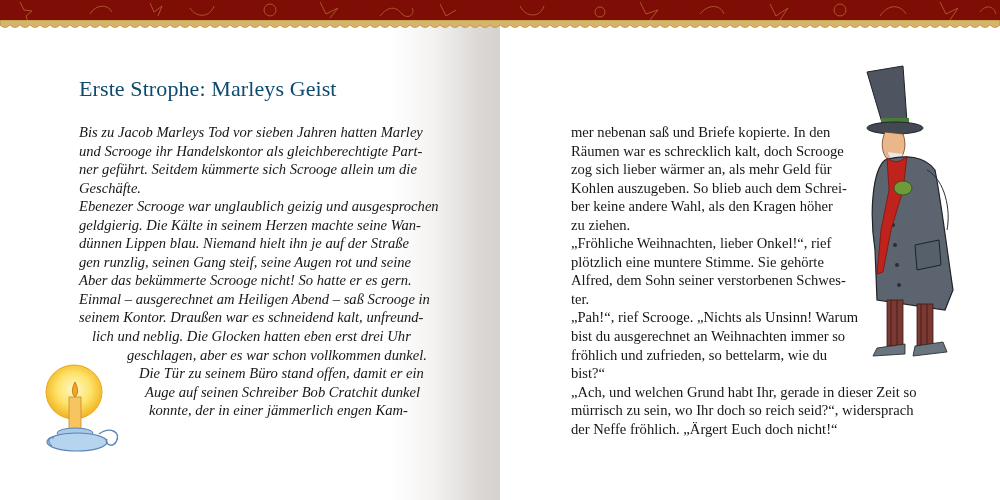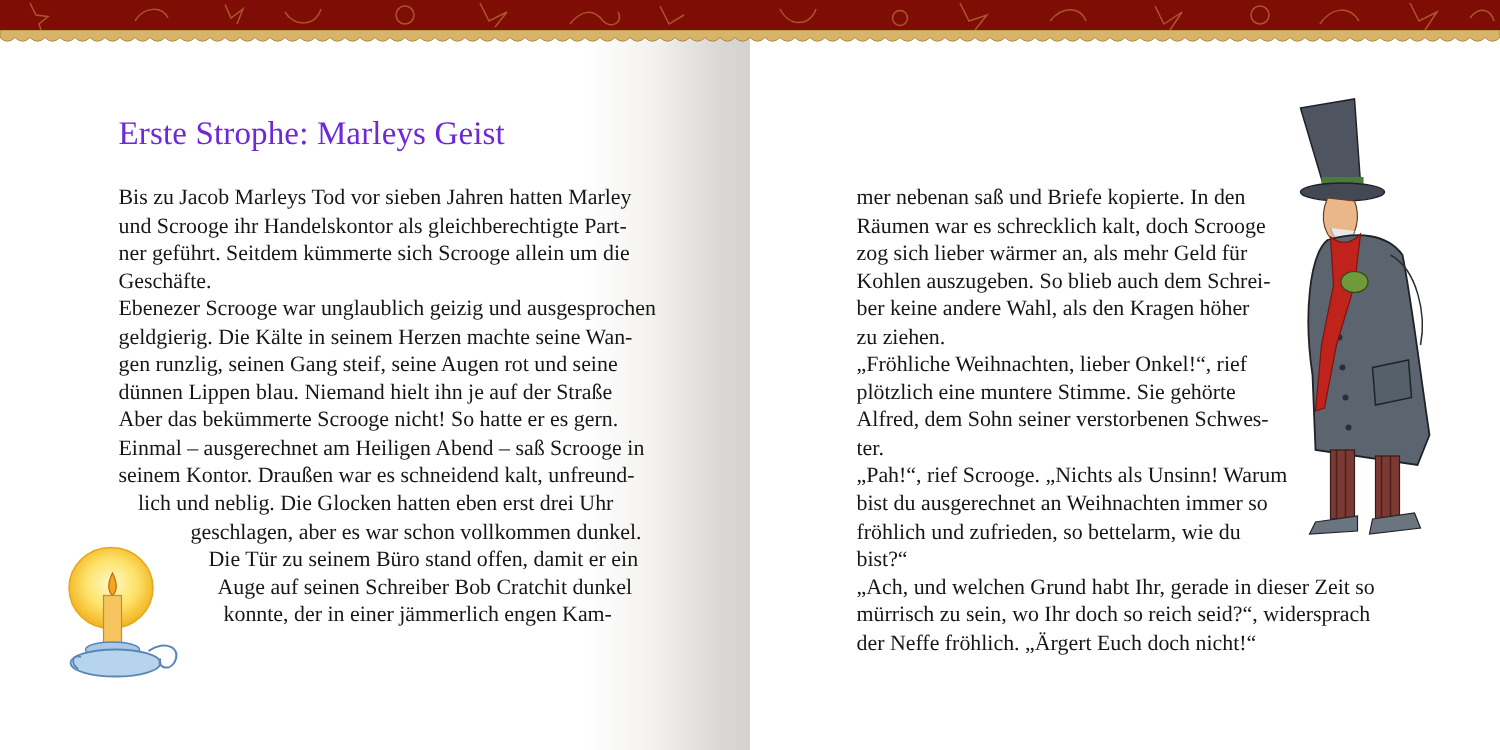--- a/index.html
+++ b/index.html
@@ -59,31 +59,31 @@
       height: 10px;
     }
     .title {
       position: absolute;
       left: 79px;
       top: 76px;
       font-size: 22px;
       font-weight: normal;
       margin: 0;
       letter-spacing: 0.1px;
-      color: #6d28d9;
+      color: #0c4a6e;
     }
     .text {
       position: absolute;
       font-size: 14.6px;
       line-height: 18.55px;
       white-space: nowrap;
       color: #161616;
     }
     .text .line { display: block; }
-    .left-text { left: 79px; top: 123px; }
+    .left-text { left: 79px; top: 123px; font-style: italic; }
     .right-text { left: 571px; top: 123px; }
     .candle {
       position: absolute;
       left: 44px;
       top: 362px;
       width: 82px;
       height: 96px;
     }
     .scrooge {
       position: absolute;
@@ -103,22 +103,22 @@
 
     <h1 class="title">Erste Strophe: Marleys Geist</h1>
 
     <div class="text left-text" id="left-text">
         <span class="line">Bis zu Jacob Marleys Tod vor sieben Jahren hatten Marley</span>
         <span class="line">und Scrooge ihr Handelskontor als gleichberechtigte Part-</span>
         <span class="line">ner geführt. Seitdem kümmerte sich Scrooge allein um die</span>
         <span class="line">Geschäfte.</span>
         <span class="line">Ebenezer Scrooge war unglaublich geizig und ausgesprochen</span>
         <span class="line">geldgierig. Die Kälte in seinem Herzen machte seine Wan-</span>
+        <span class="line">dünnen Lippen blau. Niemand hielt ihn je auf der Straße</span>
         <span class="line">gen runzlig, seinen Gang steif, seine Augen rot und seine</span>
-        <span class="line">dünnen Lippen blau. Niemand hielt ihn je auf der Straße</span>
         <span class="line">Aber das bekümmerte Scrooge nicht! So hatte er es gern.</span>
         <span class="line">Einmal – ausgerechnet am Heiligen Abend – saß Scrooge in</span>
         <span class="line">seinem Kontor. Draußen war es schneidend kalt, unfreund-</span>
         <span class="line" style="padding-left: 13px;">lich und neblig. Die Glocken hatten eben erst drei Uhr</span>
         <span class="line" style="padding-left: 48px;">geschlagen, aber es war schon vollkommen dunkel.</span>
         <span class="line" style="padding-left: 60px;">Die Tür zu seinem Büro stand offen, damit er ein</span>
         <span class="line" style="padding-left: 66px;">Auge auf seinen Schreiber Bob Cratchit dunkel</span>
         <span class="line" style="padding-left: 70px;">konnte, der in einer jämmerlich engen Kam-</span>
       </div>
 

